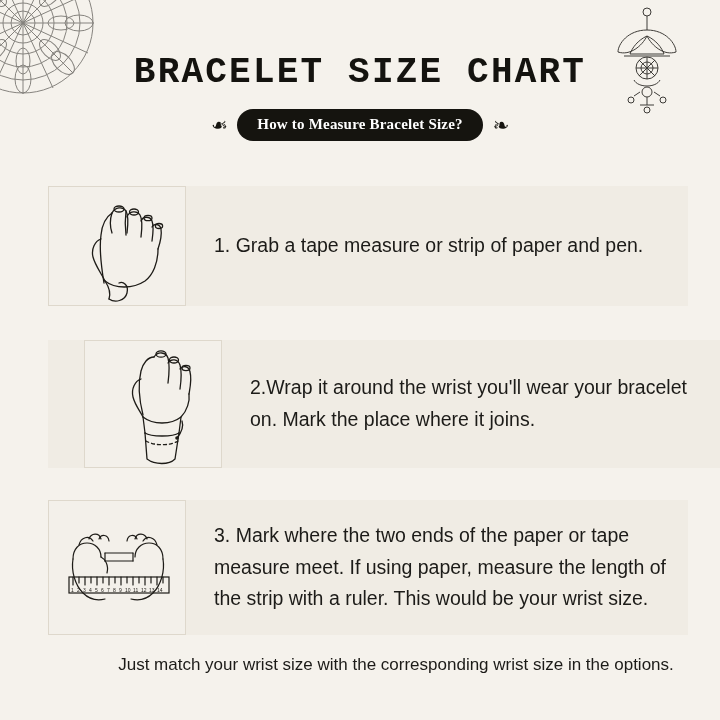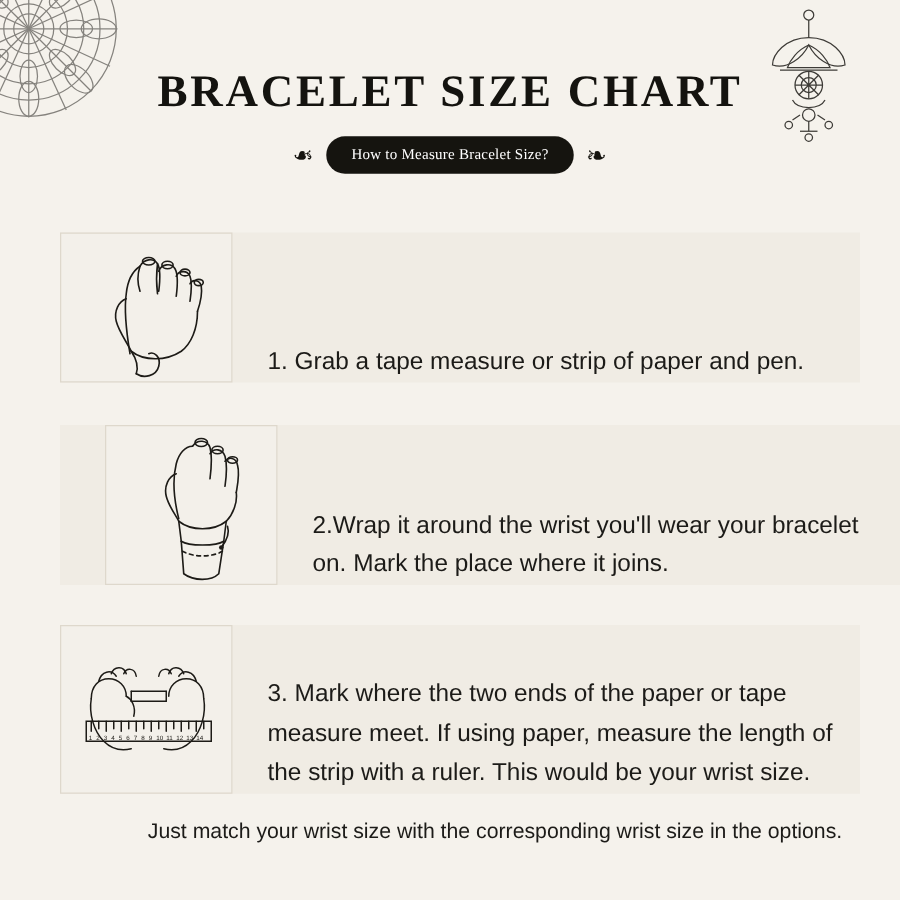--- a/index.html
+++ b/index.html
@@ -36,63 +36,63 @@
     pointer-events: none;
   }
 
   
   .title {
     position: absolute;
     top: 52px;
     left: 0;
     width: 720px;
     text-align: center;
-    font-family: Liberation Serif, serif;
+    font-family: Liberation Mono, monospace;
     font-size: 36px;
     font-weight: bold;
     letter-spacing: 2.2px;
     color: #14130f;
   }
   .subtitle-row {
     position: absolute;
     top: 109px;
     left: 0;
     width: 720px;
     display: flex;
     align-items: center;
     justify-content: center;
     gap: 10px;
   }
   .pill {
     background: #15140f;
     color: #ffffff;
     font-family: "Liberation Serif", serif;
-    font-weight: normal;
-    font-size: 12px;
+    font-weight: bold;
+    font-size: 15px;
     letter-spacing: 0.2px;
     padding: 7px 20px 8px 20px;
     border-radius: 16px;
     white-space: nowrap;
   }
   .flourish {
     font-size: 20px;
     line-height: 1;
     color: #15140f;
     font-family: "DejaVu Sans", sans-serif;
   }
   .flourish.left { transform: scaleX(-1); }
 
   
   .step {
     position: absolute;
     left: 48px;
     width: 640px;
     background: #f0ece4;
     display: flex;
-    align-items: flex-end;
+    align-items: center;
   }
   .step .thumb {
     width: 138px;
     flex: 0 0 138px;
     align-self: stretch;
     background: #f3f0ea;
     border: 1px solid #ded8cc;
     box-sizing: border-box;
     position: relative;
   }

